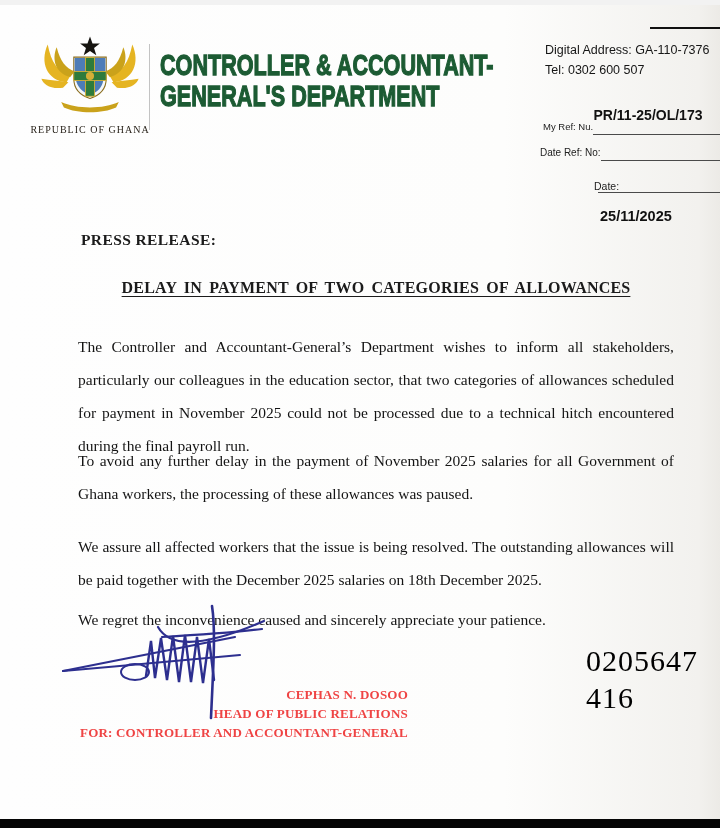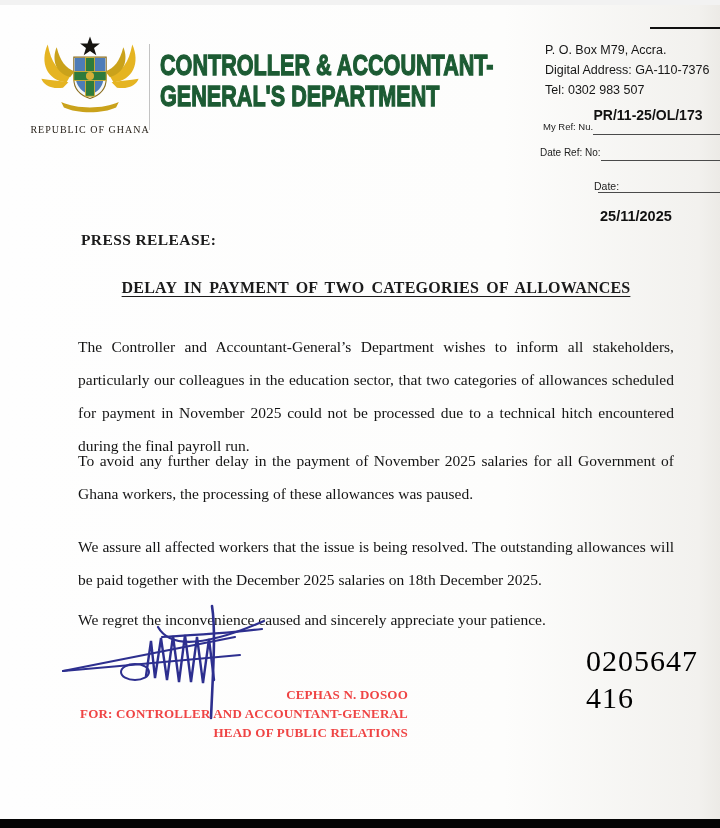--- a/index.html
+++ b/index.html
@@ -88,23 +88,22 @@
 <div class="abs divider"></div>
 
 <div class="abs org-title">
   <div>CONTROLLER &amp; ACCOUNTANT-</div>
   <div>GENERAL'S DEPARTMENT</div>
 </div>
 
 <div class="abs corner-line"></div>
 
 <div class="abs contact">
-  <div>P. O. Box M79, Accra.</div>
   <div>Digital Address: GA-110-7376</div>
-  <div>Tel: 0302 983 507</div>
+  <div>Tel: 0302 600 507</div>
 </div>
 
 <div class="abs ref-value myref-value">PR/11-25/OL/173</div>
 <div class="abs myref-label">My Ref: Nu.</div>
 <div class="abs myref-line"></div>
 
 <div class="abs yourref-label">Date Ref: No:</div>
 <div class="abs yourref-line"></div>
 
 <div class="abs ref-value date-value">25/11/2025</div>
@@ -135,22 +134,22 @@
     <path d="M25,75 C85,70 150,64 202,59" stroke-width="2"></path>
 
     <ellipse cx="97" cy="76" rx="14" ry="8" stroke-width="2"></ellipse>
 
     <path d="M108,80 L113,45 L117,82 L123,42 L129,84 L135,40 L141,86 L147,39 L153,86 L159,41 L165,87 L171,43 L176,84" stroke-width="2.4"></path>
   </svg>
 </div>
 
 <div class="abs sig-block">
   <div>CEPHAS N. DOSOO</div>
+  <div>HEAD OF PUBLIC RELATIONS</div>
   <div>FOR: CONTROLLER AND ACCOUNTANT-GENERAL</div>
-  <div>HEAD OF PUBLIC RELATIONS</div>
 </div>
 
 <div class="abs stamp">
   <div>0205647</div>
   <div>416</div>
 </div>
 
 <div class="abs bottom-bar"></div>
 
 </body></html>

